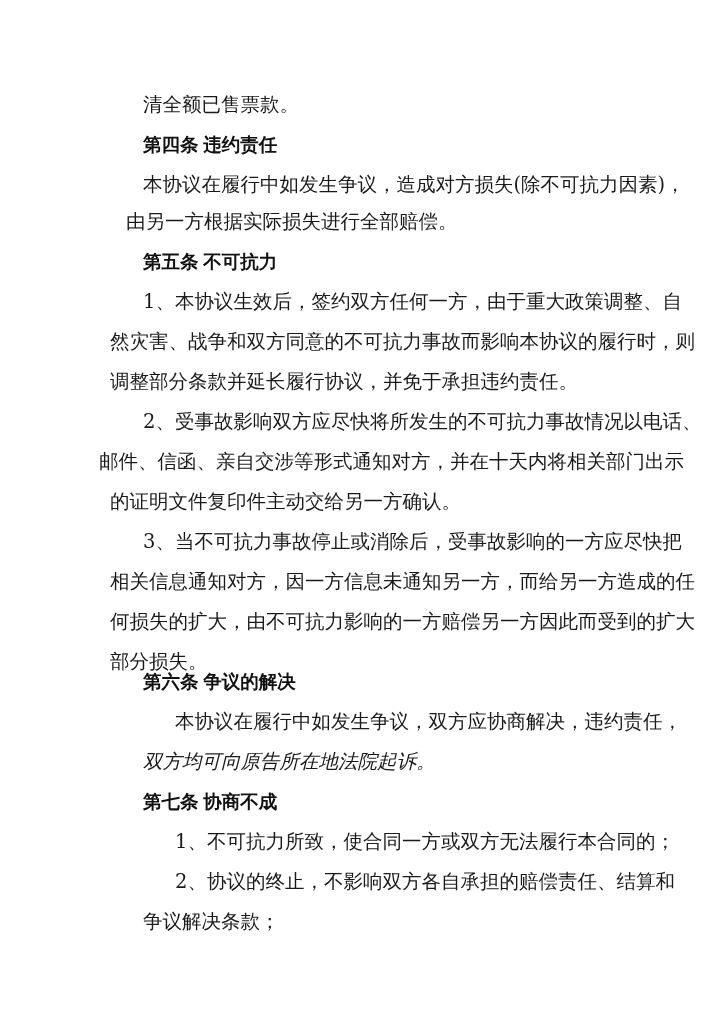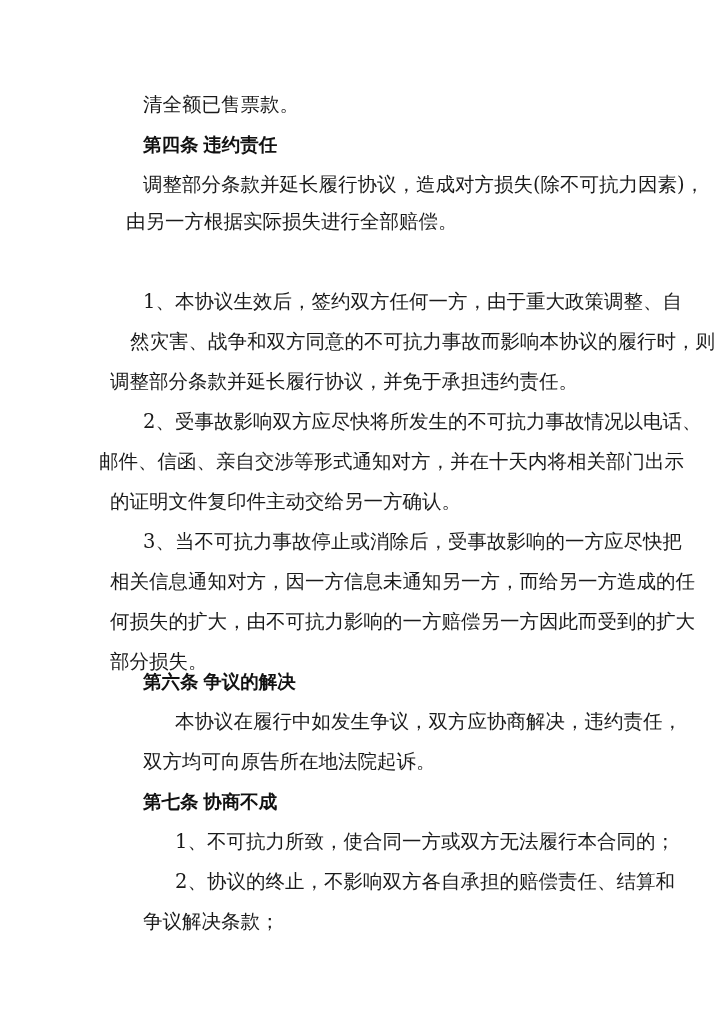--- a/index.html
+++ b/index.html
@@ -9,32 +9,33 @@
   .line { position:absolute; white-space:nowrap; font-size:19.5px; line-height:24px; }
   .heading { font-family:Liberation Serif, serif; font-weight:bold; font-size:18.5px; color:#111; }
   .justify { text-align:justify; text-align-last:justify; }
 </style>
 </head>
 <body>
 
 <div class="page" id="page">
     <div class="line" style="left: 143px; top: 93px;">清全额已售票款。</div>
     <div class="line heading" style="left: 143px; top: 133px;">第四条  违约责任</div>
-    <div class="line justify" style="left: 143px; top: 173px; width: 465px;">调整部分条款并延长履行协议，造成对方损失(除不可抗力因素)，</div>
+    <div class="line justify" style="left: 143px; top: 173px; width: 465px;">本协议在履行中如发生争议，造成对方损失(除不可抗力因素)，</div>
     <div class="line" style="left: 126px; top: 210px;">由另一方根据实际损失进行全部赔偿。</div>
+    <div class="line heading" style="left: 143px; top: 250px;">第五条  不可抗力</div>
     <div class="line justify" style="left: 143px; top: 290px; width: 465px;">1、本协议生效后，签约双方任何一方，由于重大政策调整、自</div>
-    <div class="line justify" style="left: 110px; top: 330px; width: 498px; margin-left: 20px;">然灾害、战争和双方同意的不可抗力事故而影响本协议的履行时，则</div>
+    <div class="line justify" style="left: 110px; top: 330px; width: 498px;">然灾害、战争和双方同意的不可抗力事故而影响本协议的履行时，则</div>
     <div class="line" style="left: 110px; top: 370px;">调整部分条款并延长履行协议，并免于承担违约责任。</div>
     <div class="line justify" style="left: 143px; top: 410px; width: 465px;">2、受事故影响双方应尽快将所发生的不可抗力事故情况以电话、</div>
     <div class="line justify" style="left: 99px; top: 450px; width: 498px;">邮件、信函、亲自交涉等形式通知对方，并在十天内将相关部门出示</div>
     <div class="line" style="left: 110px; top: 490px;">的证明文件复印件主动交给另一方确认。</div>
     <div class="line justify" style="left: 143px; top: 530px; width: 465px;">3、当不可抗力事故停止或消除后，受事故影响的一方应尽快把</div>
     <div class="line justify" style="left: 110px; top: 570px; width: 498px;">相关信息通知对方，因一方信息未通知另一方，而给另一方造成的任</div>
     <div class="line justify" style="left: 110px; top: 610px; width: 498px;">何损失的扩大，由不可抗力影响的一方赔偿另一方因此而受到的扩大</div>
     <div class="line" style="left: 110px; top: 650px;">部分损失。</div>
     <div class="line heading" style="left: 143px; top: 670px;">第六条  争议的解决</div>
     <div class="line justify" style="left: 175px; top: 710px; width: 432px;">本协议在履行中如发生争议，双方应协商解决，违约责任，</div>
-    <div class="line" style="left: 143px; top: 750px;">双方均可向原告所在地法院起诉。</div>
+    <div class="line" style="left: 143px; top: 750px; font-style: italic;">双方均可向原告所在地法院起诉。</div>
     <div class="line heading" style="left: 143px; top: 790px;">第七条  协商不成</div>
     <div class="line justify" style="left: 175px; top: 830px; width: 432px;">1、不可抗力所致，使合同一方或双方无法履行本合同的；</div>
     <div class="line justify" style="left: 175px; top: 870px; width: 432px;">2、协议的终止，不影响双方各自承担的赔偿责任、结算和</div>
     <div class="line" style="left: 143px; top: 910px;">争议解决条款；</div>
   </div>
 
 </body></html>

